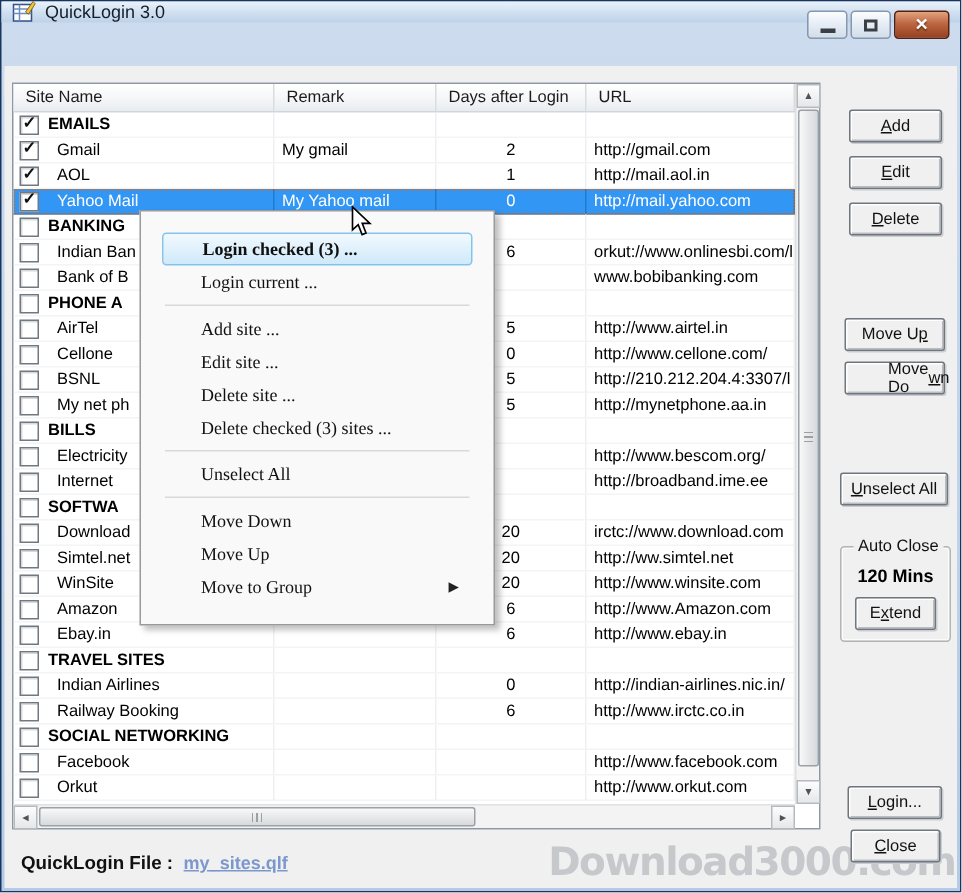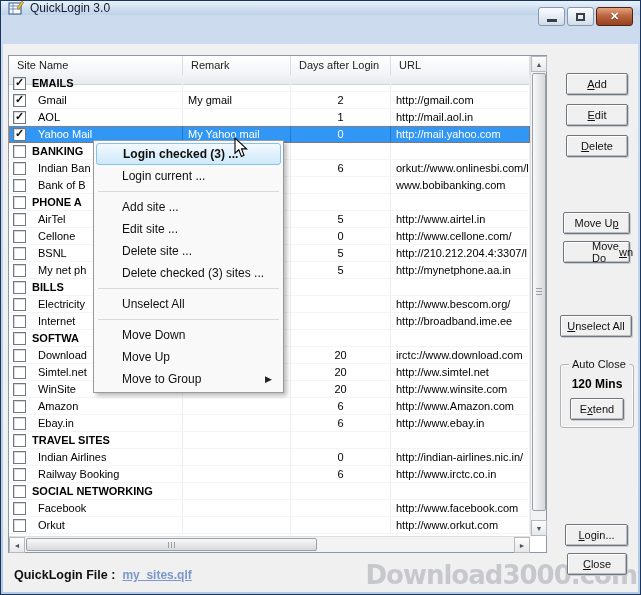--- a/index.html
+++ b/index.html
@@ -25,21 +25,21 @@
                  text-shadow:0 1px 1px rgba(0,0,0,.4);}
   
   .menubar{position:absolute;left:3px;top:44px;right:3px;height:20px;background:#f0f0f0;
            display:flex;align-items:center;font-size:12px;color:#111;}
   .mb-item{padding:2px 8px;}
   
   .client{position:absolute;left:3px;top:49px;right:3px;bottom:3px;background:#f0f0f0;}
   
   .table-frame{position:absolute;left:8px;top:55px;width:539px;height:498px;background:#fff;
                border:1px solid #8c98a4;box-sizing:border-box;z-index:1;}
-  .thead{position:absolute;left:0;top:0;width:521px;height:29px;display:flex;
+  .thead{position:absolute;left:0;top:0;width:521px;height:19px;display:flex;
          background:linear-gradient(#ffffff,#f3f5f7 60%,#e9ecef);
          border-bottom:1px solid #cfd6dd;box-sizing:border-box;}
   .hcell{font-size:11px;color:#1c1c1c;padding:3px 0 0 8px;border-right:1px solid #d8dde2;
          box-sizing:border-box;white-space:nowrap;overflow:hidden;}
   .col-site{width:174px;} .col-remark{width:108px;} .col-days{width:100px;} .col-url{width:139px;}
   .rows{position:absolute;left:0;top:19px;width:521px;height:461px;overflow:hidden;}
   .trow{display:flex;height:17px;line-height:16px;font-size:11px;color:#000;}
   .trow .cell{border-right:1px solid #edeff3;border-bottom:1px solid #f3f4f6;
               box-sizing:border-box;white-space:nowrap;overflow:hidden;height:17px;}
   .cell.col-site{display:flex;align-items:center;padding-left:4px;text-align:center;}
@@ -94,23 +94,23 @@
   .autoclose .gb-value{position:absolute;top:12px;left:0;width:100%;text-align:center;
                        font-size:12px;font-weight:700;color:#000;}
   #btn-extend{left:570px;top:398px;width:54px;}
   
   .footer{position:absolute;left:14px;top:568px;display:flex;gap:7px;align-items:baseline;z-index:2;}
   .footer .flabel{font-size:12.5px;font-weight:700;color:#101010;}
   .footer .flink{font-size:12px;font-weight:700;color:#7b97cc;text-decoration:underline;}
   .watermark{position:absolute;right:4px;top:560px;font-size:26px;font-weight:800;z-index:4;
              color:#a4a9ae;opacity:.55;letter-spacing:-1px;font-family:"DejaVu Sans",sans-serif;}
   
-  .context-menu{position:absolute;left:93px;top:140px;width:191px;background:#f9f9f9;
+  .context-menu{position:absolute;left:93px;top:140px;width:237px;background:#f9f9f9;
                 border:1px solid #9a9a9a;box-shadow:3px 3px 4px rgba(0,0,0,.25);
-                padding:2px;z-index:20;box-sizing:border-box;}
+                padding:14px;z-index:20;box-sizing:border-box;font-family:Liberation Serif, serif;}
   .menu-item{height:22px;line-height:22px;font-size:12px;padding-left:26px;
              position:relative;color:#101010;white-space:nowrap;}
   .menu-item.hl{background:linear-gradient(#f2f9fe,#cfe9fa);border:1px solid #84c3ea;
                 border-radius:3px;height:22px;line-height:20px;font-weight:700;box-sizing:border-box;}
   .menu-sep{height:0;border-top:1px solid #d9d9d9;margin:4px 2px;}
   .submenu-arrow{position:absolute;right:9px;top:0;font-size:9px;color:#222;}
   
   .cursor{position:absolute;left:234px;top:137px;z-index:30;}
 </style>
 </head>

